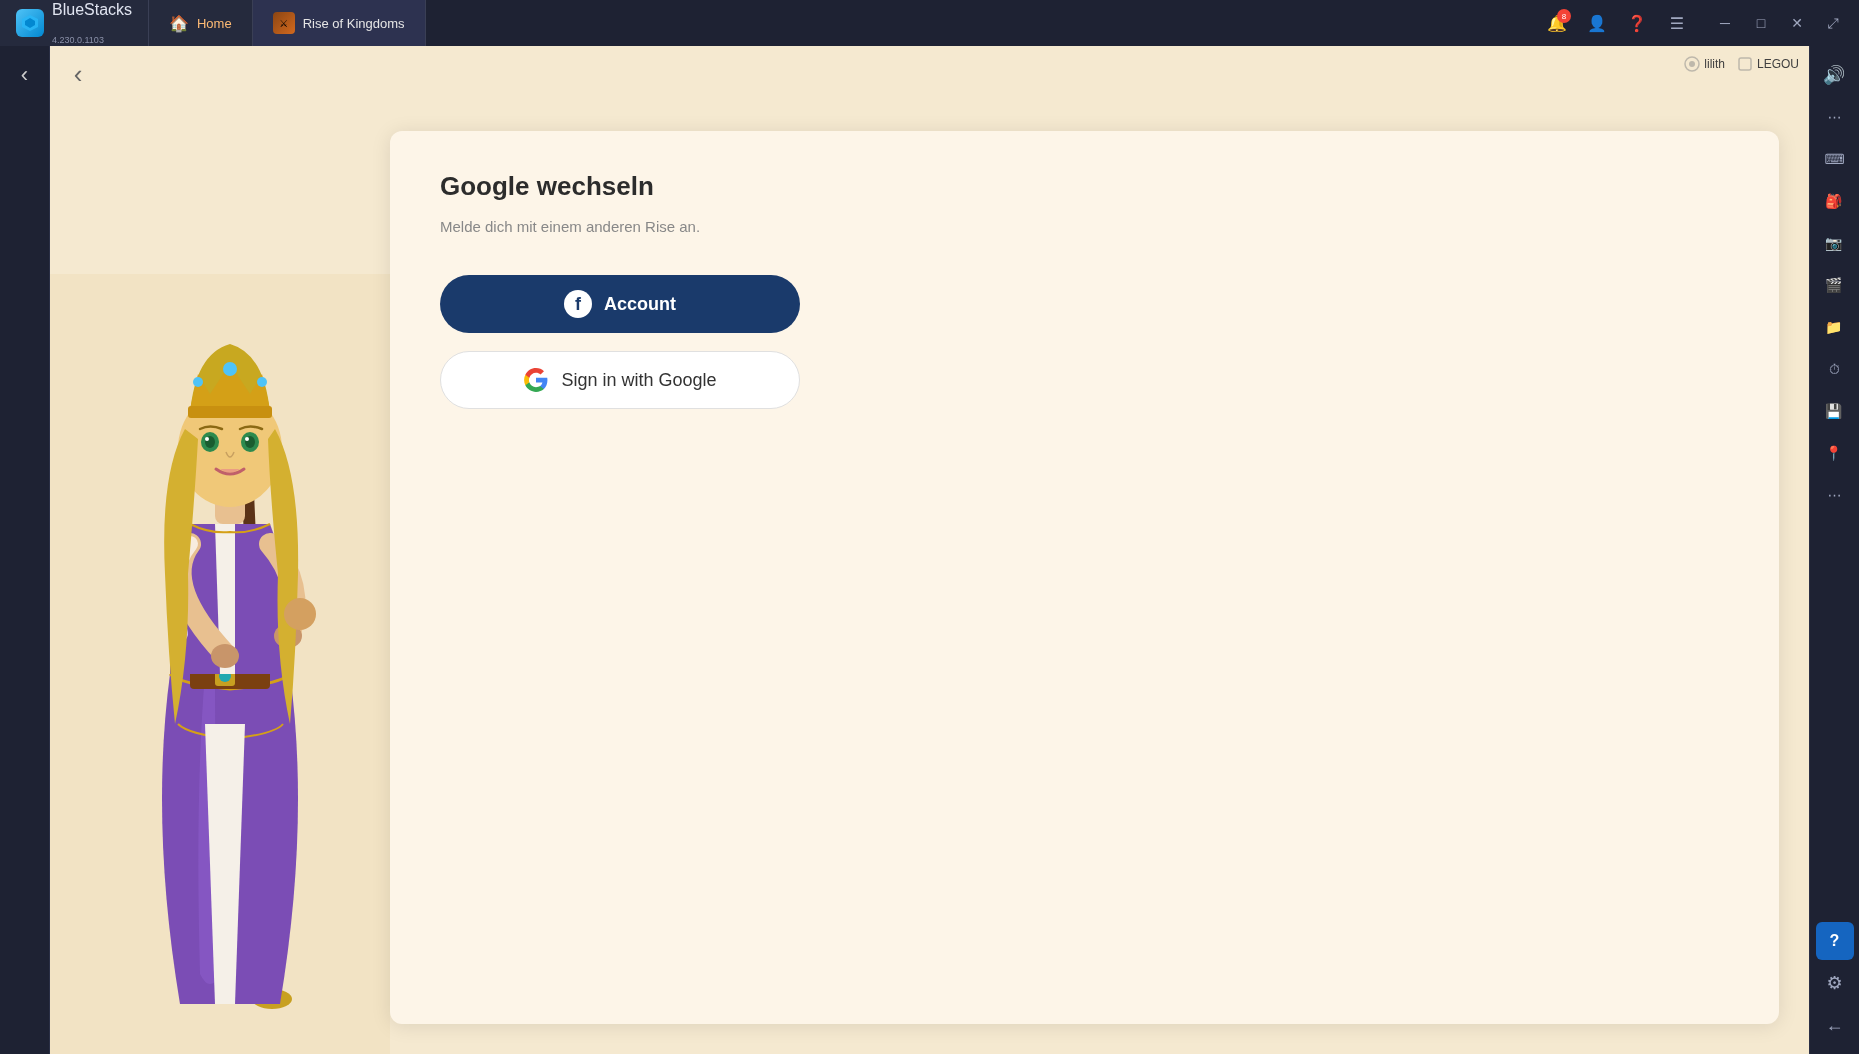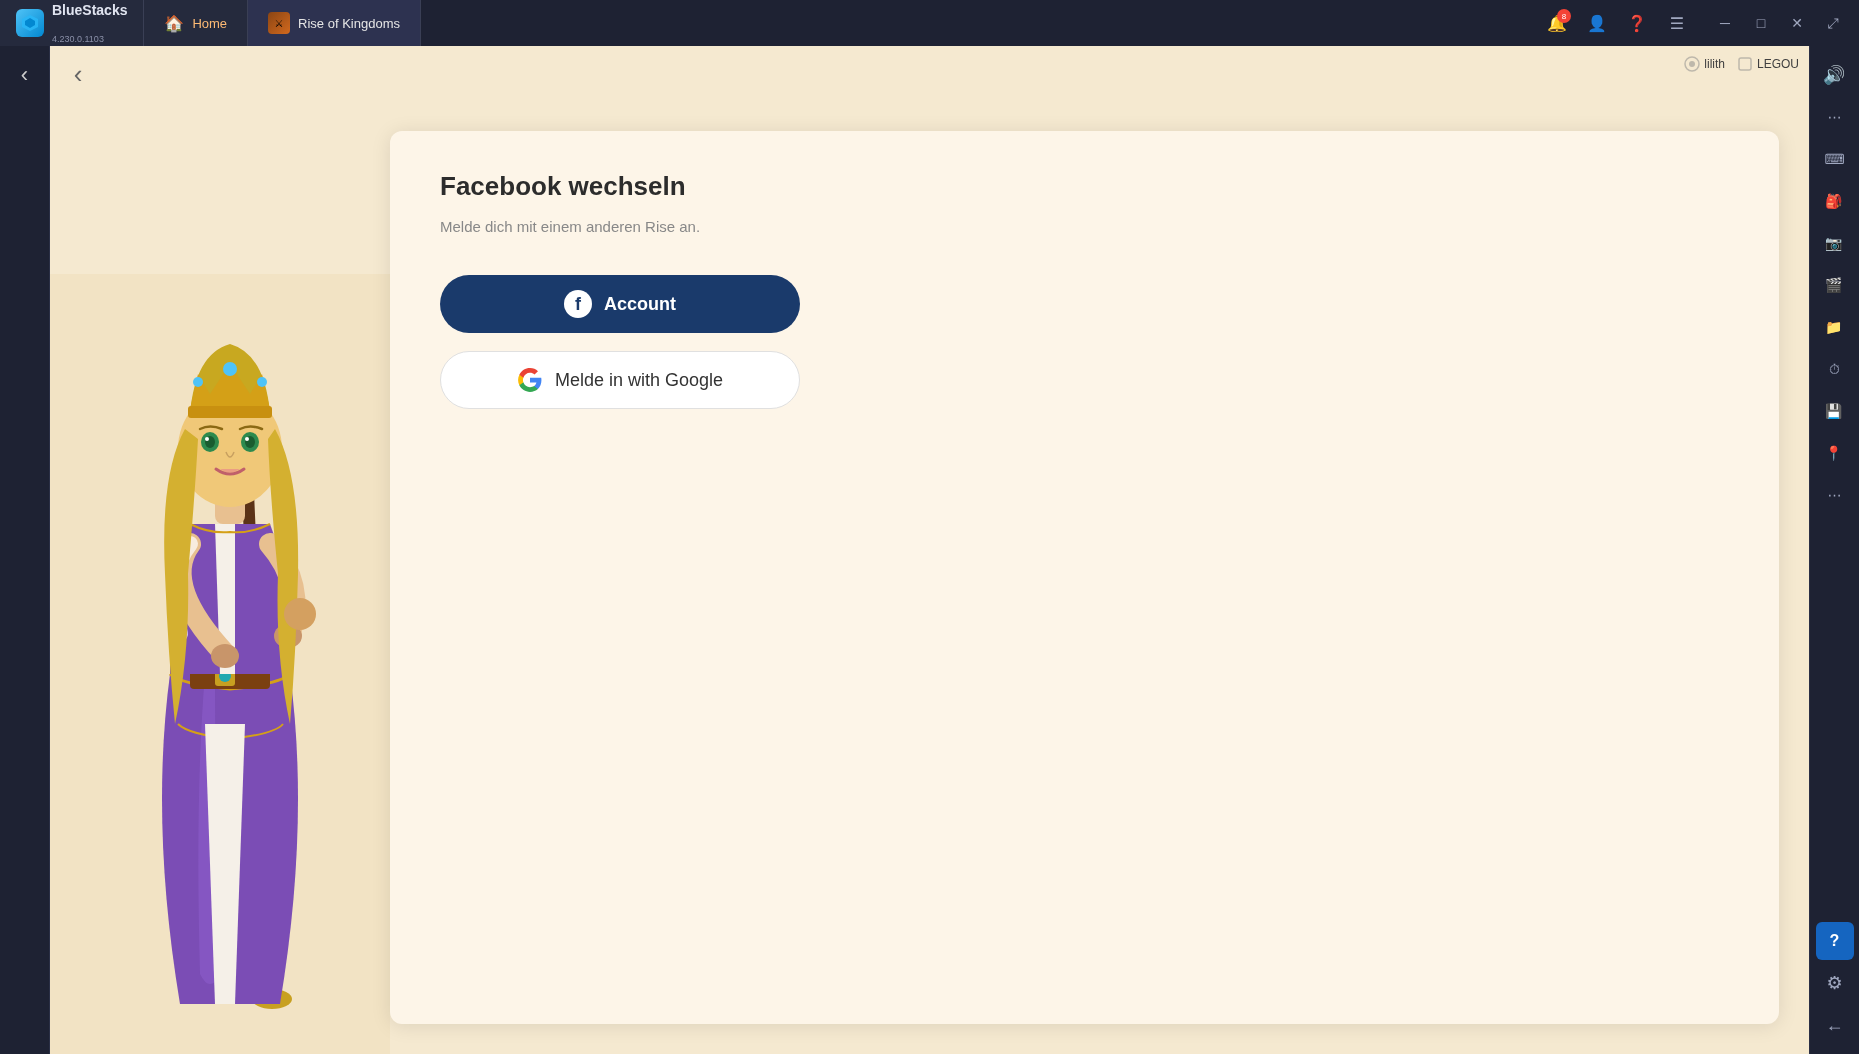--- a/index.html
+++ b/index.html
@@ -45,22 +45,22 @@
       justify-content: center;
       font-size: 12px;
       font-weight: bold;
       color: white;
     }
     .bluestacks-info {
       display: flex;
       flex-direction: column;
     }
     .bluestacks-name {
-      font-size: 14px;
-      font-weight: 700;
+      font-size: 16px;
+      font-weight: 400;
       color: #e0e4f0;
     }
     .bluestacks-version {
       font-size: 9px;
       color: #8a90a8;
       margin-top: 16px;
     }
     .home-tab {
       display: flex;
       align-items: center;
@@ -482,36 +482,36 @@
       </span>
       <span class="logo-text">
         <svg width="16" height="16" viewBox="0 0 16 16" style="opacity:0.5">
             <rect x="2" y="2" width="12" height="12" rx="2" fill="none" stroke="#888" stroke-width="1.5"></rect>
           </svg>
         <span>LEGOU</span>
       </span>
     </div>
 
     <div class="dialog-panel">
-      <h1 class="dialog-title">Facebook wechseln</h1>
+      <h1 class="dialog-title">Google wechseln</h1>
       <p class="dialog-subtitle">Melde dich mit einem anderen Rise an.</p>
 
       <button class="btn-facebook">
         <span class="fb-icon">f</span>
         <span>Account</span>
       </button>
 
       <button class="btn-google">
         <svg class="google-icon" viewBox="0 0 24 24" xmlns="http://www.w3.org/2000/svg">
           <path d="M22.56 12.25c0-.78-.07-1.53-.2-2.25H12v4.26h5.92c-.26 1.37-1.04 2.53-2.21 3.31v2.77h3.57c2.08-1.92 3.28-4.74 3.28-8.09z" fill="#4285F4"></path>
           <path d="M12 23c2.97 0 5.46-.98 7.28-2.66l-3.57-2.77c-.98.66-2.23 1.06-3.71 1.06-2.86 0-5.29-1.93-6.16-4.53H2.18v2.84C3.99 20.53 7.7 23 12 23z" fill="#34A853"></path>
           <path d="M5.84 14.09c-.22-.66-.35-1.36-.35-2.09s.13-1.43.35-2.09V7.07H2.18C1.43 8.55 1 10.22 1 12s.43 3.45 1.18 4.93l2.85-2.22.81-.62z" fill="#FBBC05"></path>
           <path d="M12 5.38c1.62 0 3.06.56 4.21 1.64l3.15-3.15C17.45 2.09 14.97 1 12 1 7.7 1 3.99 3.47 2.18 7.07l3.66 2.84c.87-2.6 3.3-4.53 6.16-4.53z" fill="#EA4335"></path>
         </svg>
-        <span>Melde in with Google</span>
+        <span>Sign in with Google</span>
       </button>
     </div>
 
   </div>
 
   <div class="right-sidebar">
     <div class="sidebar-btn">🔊</div>
     <div class="sidebar-btn" style="font-size:14px">⋯</div>
     <div class="sidebar-btn" style="font-size:14px">⌨</div>
     <div class="sidebar-btn" style="font-size:14px">🎒</div>

